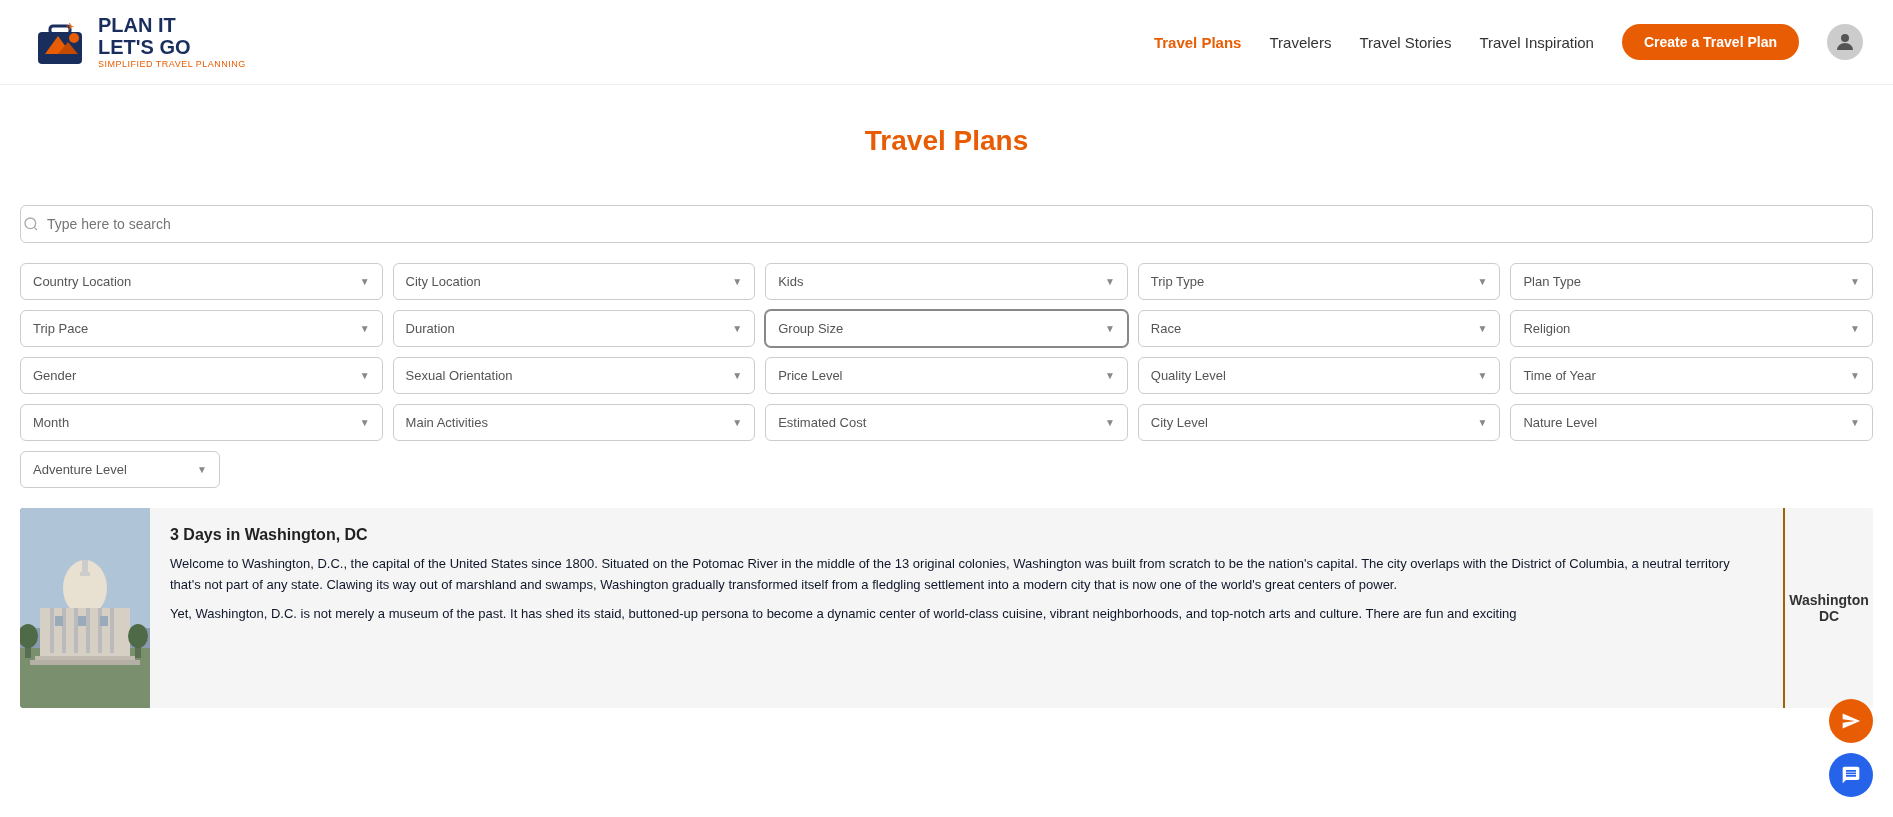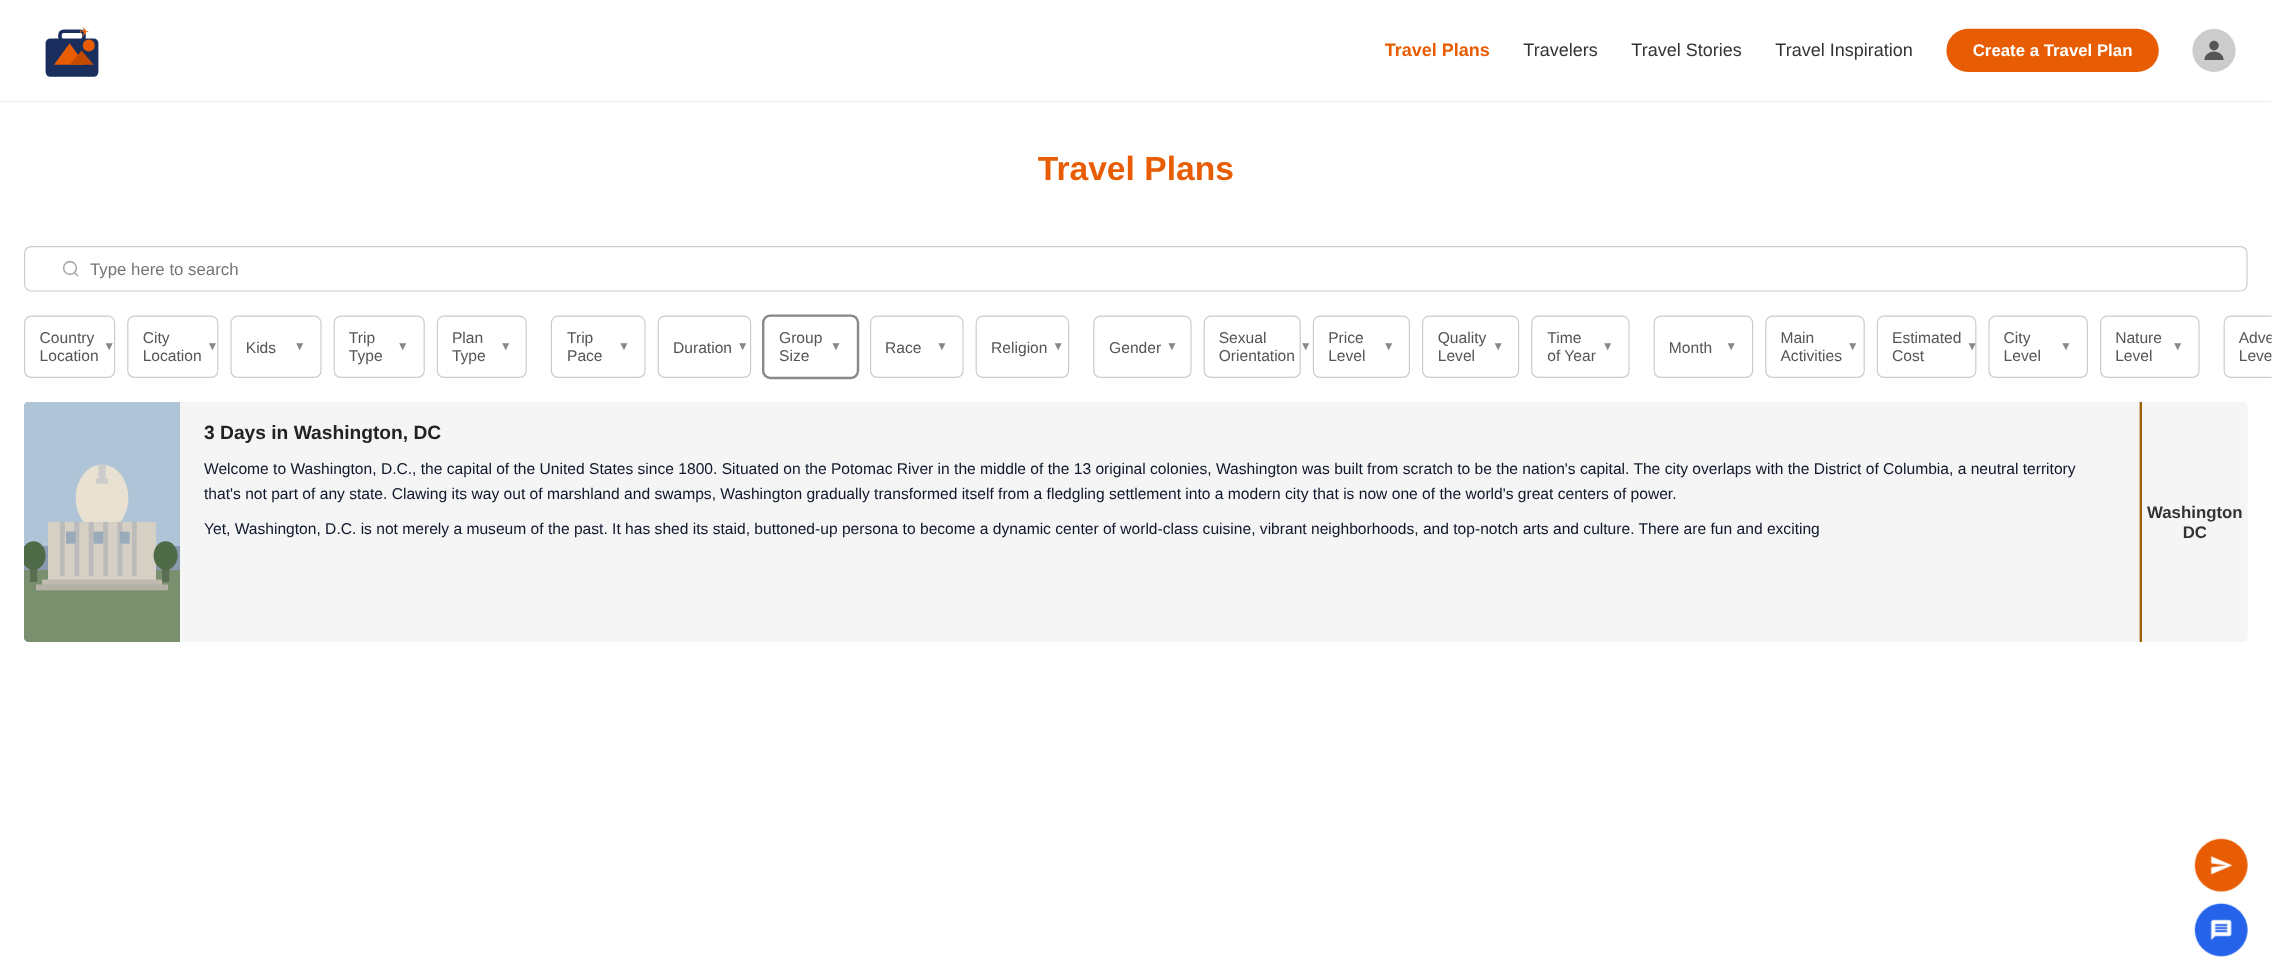--- a/index.html
+++ b/index.html
@@ -82,36 +82,37 @@
 
     
     .search-container {
       padding: 16px 20px 10px;
     }
     .search-box {
       display: flex;
       align-items: center;
       border: 1px solid #ccc;
       border-radius: 6px;
-      padding: 10px 30px;
+      padding: 10px 2px;
       gap: 8px;
     }
     .search-box input {
       border: none;
       outline: none;
       flex: 1;
       font-size: 14px;
       color: #999;
     }
 
     
     .filters {
       padding: 10px 20px;
       display: flex;
-      gap: 20px;
+      flex-direction: column;
+      gap: 10px;
     }
     .filter-row {
       display: flex;
       gap: 10px;
       flex-wrap: nowrap;
     }
     .filter-select {
       flex: 1;
       display: flex;
       align-items: center;
@@ -215,20 +216,29 @@
 
       <rect x="20" y="14" width="20" height="8" rx="3" fill="none" stroke="#1a2e5e" stroke-width="3"></rect>
 
       <polygon points="15,42 28,24 41,42" fill="#e85d04"></polygon>
       <polygon points="28,42 38,30 48,42" fill="#c44a00"></polygon>
 
       <circle cx="44" cy="26" r="5" fill="#e85d04"></circle>
 
       <text x="36" y="18" font-size="10" fill="#e85d04">✈</text>
     </svg>
+    <div class="logo-text">
+      <div style="display:flex; align-items:baseline; gap:2px;">
+        <span class="logo-plan">PLAN IT</span>
+      </div>
+      <div style="display:flex; align-items:baseline; gap:2px;">
+        <span class="logo-lets">LET'S GO</span>
+      </div>
+      <span class="logo-subtitle">SIMPLIFIED TRAVEL PLANNING</span>
+    </div>
   </div>
 
   <nav>
     <a href="#" class="active">Travel Plans</a>
     <a href="#">Travelers</a>
     <a href="#">Travel Stories</a>
     <a href="#">Travel Inspiration</a>
     <button class="create-btn">Create a Travel Plan</button>
     <div class="avatar-circle">
       <svg width="24" height="24" viewBox="0 0 24 24" fill="#555">

